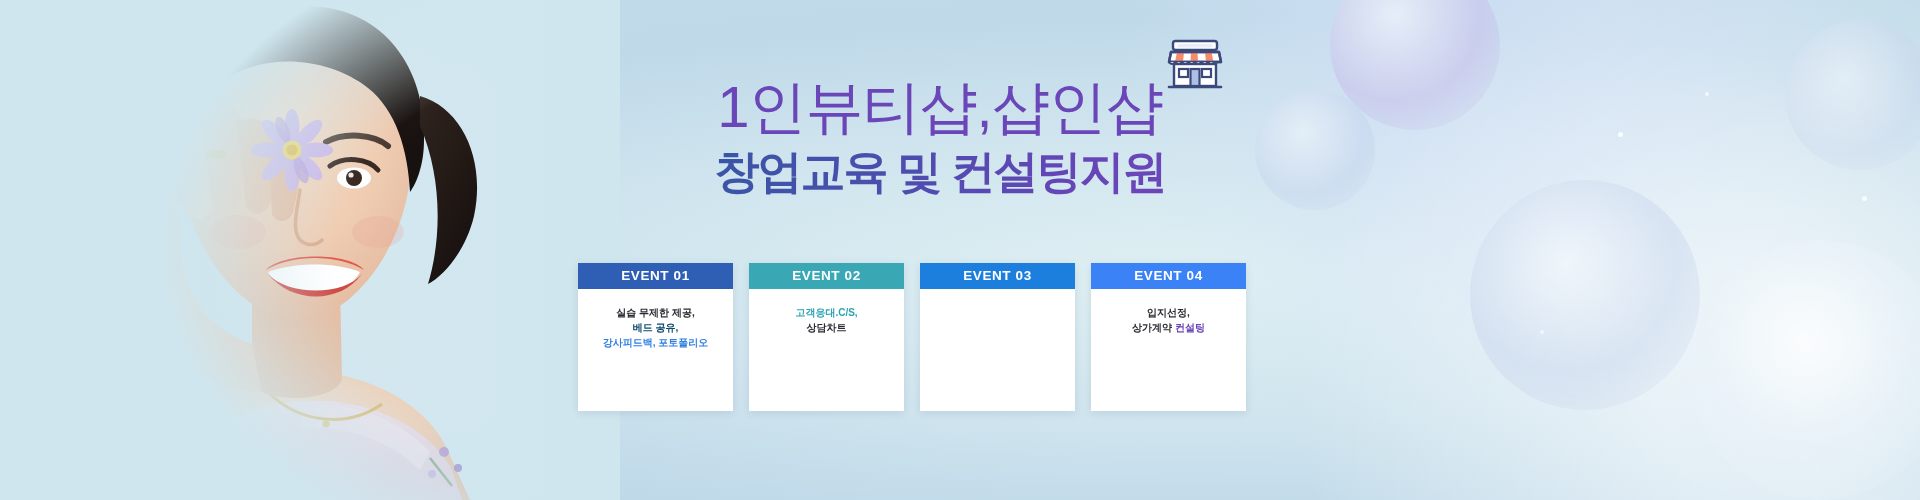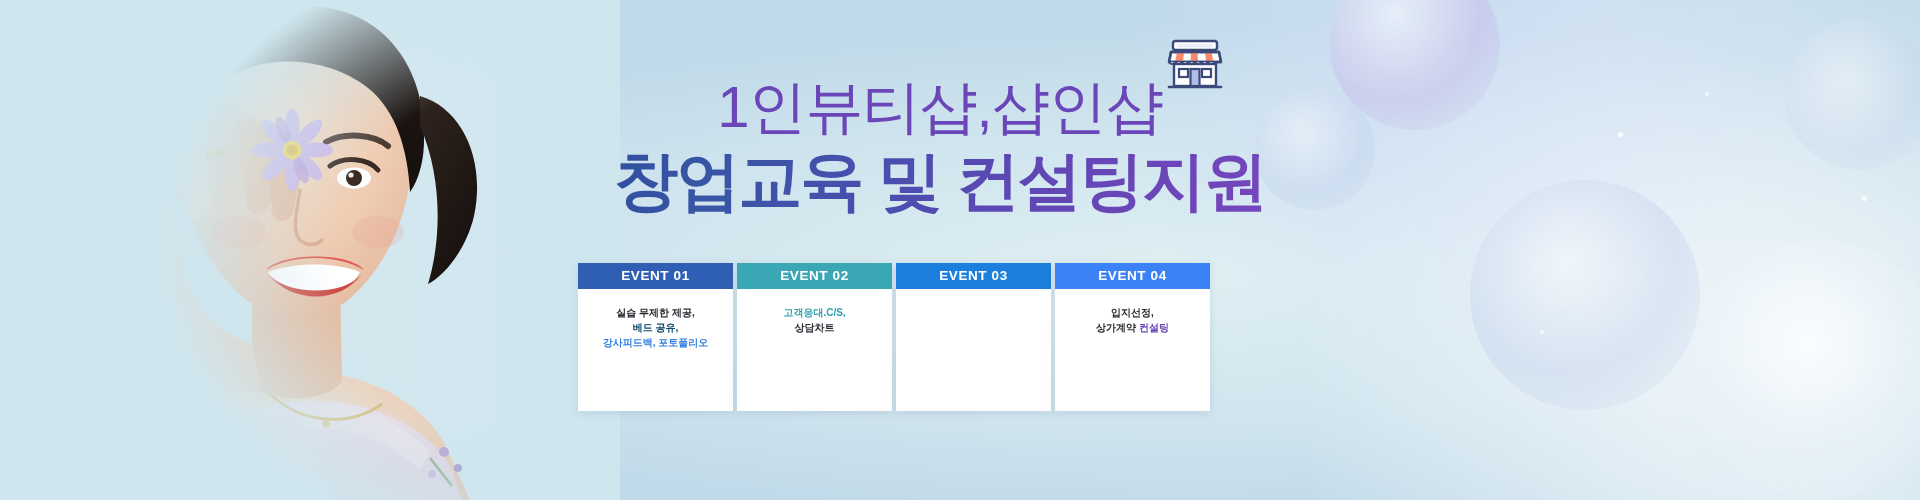--- a/index.html
+++ b/index.html
@@ -38,32 +38,32 @@
   .photo{position:absolute;left:0;top:0;width:620px;height:500px;overflow:hidden;}
 
   
   .headline{position:absolute;left:600px;top:78px;width:680px;text-align:center;}
   .hl-line1{
     font-size:58px;font-weight:400;letter-spacing:-1px;line-height:1.0;
     color:#6a46b8;white-space:nowrap;
   }
   .hl-line2{
     margin-top:12px;
-    font-size:64px;font-weight:800;letter-spacing:-2px;line-height:1.05;
+    font-size:45px;font-weight:800;letter-spacing:-2px;line-height:1.05;
     white-space:nowrap;
     background:linear-gradient(100deg,#2f4f9e 0%,#3a55a6 18%,#4a4eae 42%,#6446b6 68%,#7646bc 100%);
     -webkit-background-clip:text;background-clip:text;
     -webkit-text-fill-color:transparent;color:#4a4eae;
   }
 
   
   .shop-icon{position:absolute;left:1163px;top:33px;width:64px;height:64px;}
 
   
-  .cards{position:absolute;left:578px;top:263px;display:flex;gap:4px;}
+  .cards{position:absolute;left:578px;top:263px;display:flex;gap:16px;}
   .card{
     width:155px;background:#ffffff;
     box-shadow:0 2px 8px rgba(60,80,120,.13);
     display:flex;flex-direction:column;position:relative;
   }
   .card-head{
     height:26px;line-height:26px;text-align:center;
     color:#ffffff;font-size:13.5px;font-weight:700;letter-spacing:.6px;
   }
   .card-body{

